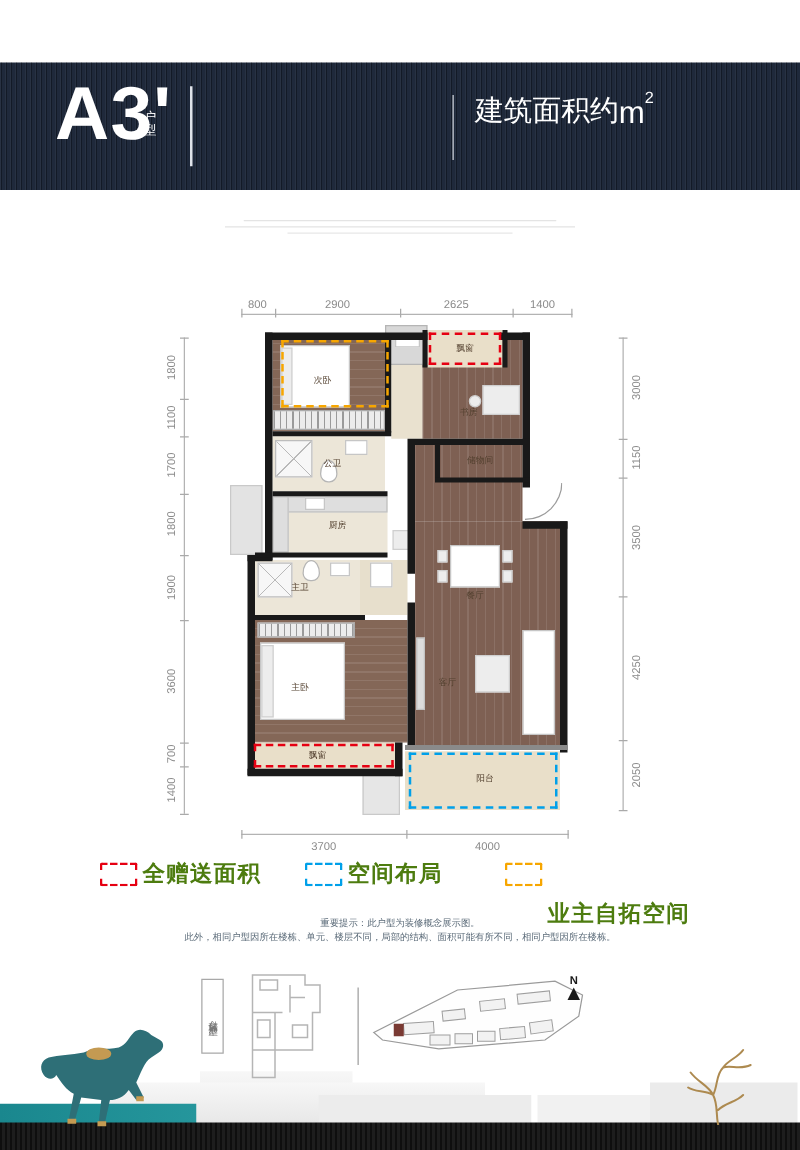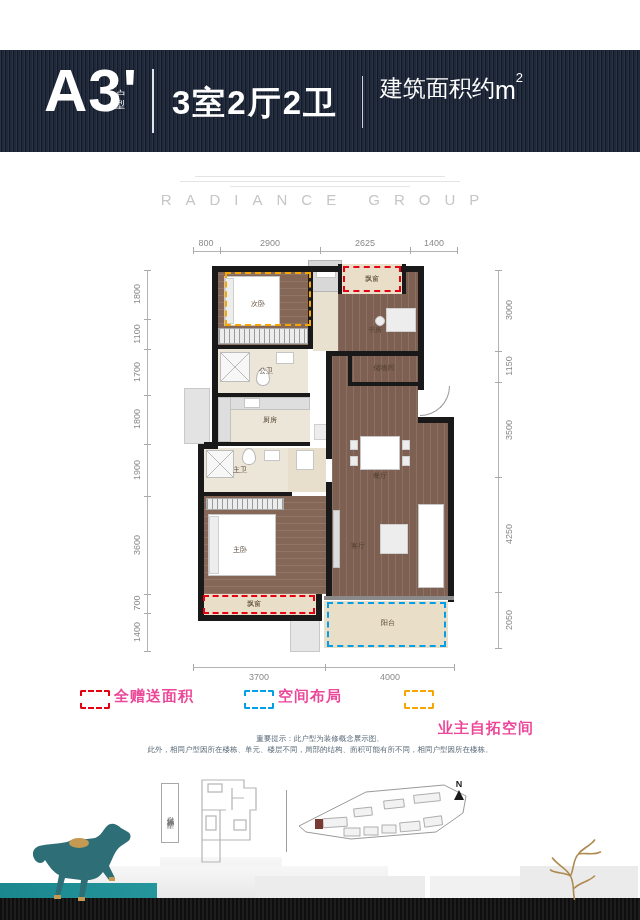--- a/index.html
+++ b/index.html
@@ -30,47 +30,45 @@
   .ov-red{border-color:#e60012;}
   .ov-blue{border-color:#00a0e9;}
   .ov-orange{border-color:#f7a600;}
   
   .dline{position:absolute;background:#b3b3b3;}
   .tick{position:absolute;background:#aaa;}
   .hdim{position:absolute;font-size:9px;color:#8b8b8b;transform:translateX(-50%);white-space:nowrap;}
   .vdim{position:absolute;font-size:9px;color:#8b8b8b;transform:translate(-50%,-50%) rotate(-90deg);white-space:nowrap;}
   
   .legbox{position:absolute;width:26px;height:15px;border-width:2px;border-style:dashed;border-radius:2px;}
-  .legtxt{position:absolute;font-size:15px;font-weight:bold;color:#ec4899;letter-spacing:1px;}
+  .legtxt{position:absolute;font-size:18px;font-weight:bold;color:#4d7c0f;letter-spacing:1px;}
   .disc{position:absolute;left:0;top:733px;width:640px;text-align:center;
         font-family:"Liberation Serif","DejaVu Serif",serif;font-size:7.5px;line-height:11px;color:#5a6a78;}
   .blk{position:absolute;background:linear-gradient(180deg,#f7f7f7,#e7e7e7);}
 </style>
 </head>
 <body>
 
 <div class="page">
 
   <div class="band">
     <div class="abs" style="left:44px;top:6px;font-size:60px;font-weight:bold;letter-spacing:1px;">A3'</div>
     <div class="abs" style="left:114px;top:40px;width:11px;font-size:10px;line-height:10px;word-break:break-all;text-align:right;">户型</div>
     <div class="abs" style="left:152px;top:19px;width:2px;height:64px;background:#dfe3ea;"></div>
-    <div class="abs" style="left:172px;top:31px;font-size:33px;font-weight:bold;letter-spacing:2px;">3室2厅2卫</div>
     <div class="abs" style="left:362px;top:26px;width:1px;height:52px;background:#cfd4dc;"></div>
     <div class="abs" style="left:380px;top:20px;display:flex;align-items:flex-end;">
       <span style="font-size:23px;margin-bottom:7px;">建筑面积约</span>
       <span style="font-size:25px;margin-bottom:6px;">m</span>
       <sup style="font-size:13px;margin-bottom:26px;">2</sup>
     </div>
   </div>
 
   <div class="abs" style="left:195px;top:176px;width:250px;height:1px;background:#e4e4e4;"></div>
   <div class="abs" style="left:180px;top:181px;width:280px;height:1px;background:#e4e4e4;"></div>
   <div class="abs" style="left:230px;top:186px;width:180px;height:1px;background:#e7e7e7;"></div>
-  <div class="abs" style="left:0;top:191px;width:640px;text-align:center;font-size:15px;letter-spacing:14px;text-indent:14px;color:#c6c6c6;">RADIANCE GROUP</div>
 
   <div class="dline" style="left:193px;top:251px;width:265px;height:1px;"></div>
   <div class="tick" style="left:193px;top:247px;width:1px;height:7px;"></div>
   <div class="tick" style="left:220px;top:247px;width:1px;height:7px;"></div>
   <div class="tick" style="left:320px;top:247px;width:1px;height:7px;"></div>
   <div class="tick" style="left:410px;top:247px;width:1px;height:7px;"></div>
   <div class="tick" style="left:457px;top:247px;width:1px;height:7px;"></div>
   <div class="hdim" style="left:206px;top:238px;">800</div>
   <div class="hdim" style="left:270px;top:238px;">2900</div>
   <div class="hdim" style="left:365px;top:238px;">2625</div>

